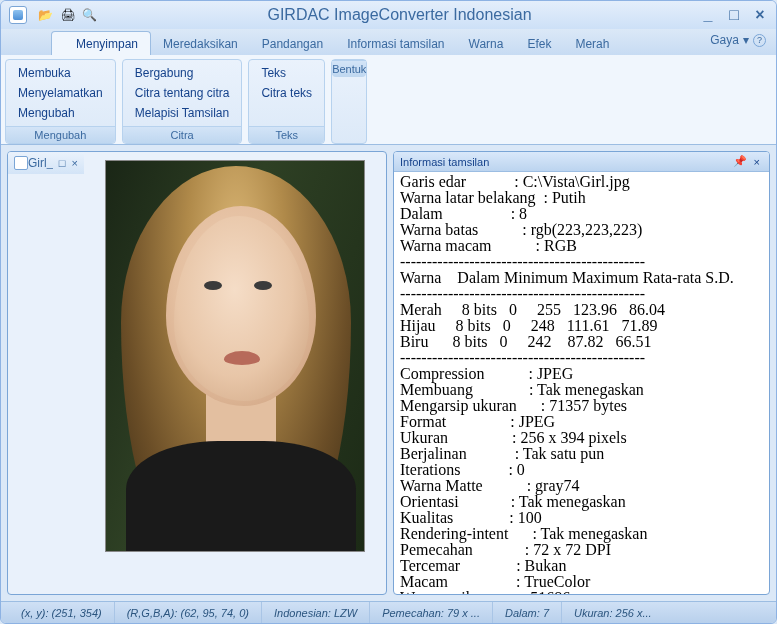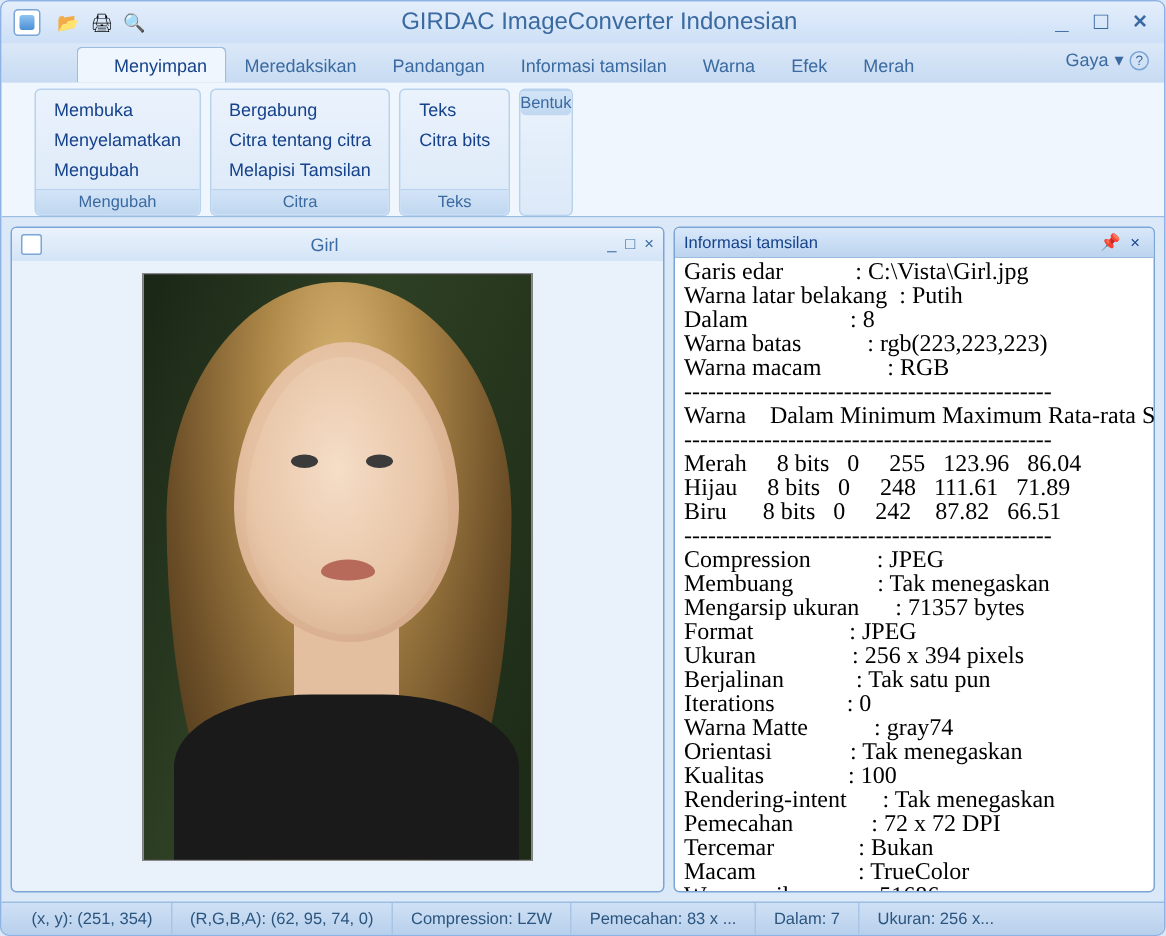--- a/index.html
+++ b/index.html
@@ -15,29 +15,29 @@
 .win-controls { display:flex; gap:10px; }
 .win-btn { width:16px; height:16px; color:#3b6aa0; cursor:pointer; display:flex; align-items:center; justify-content:center; font-weight:bold; }
 
 
 .tabs { height:26px; background:linear-gradient(#dbe8f7,#c7dbf3); display:flex; align-items:flex-end; padding:0 10px 0 50px; font-size:12px; color:#3b6aa0; position:relative; }
 .tab { padding:5px 12px 4px; cursor:pointer; border-top-left-radius:4px; border-top-right-radius:4px; }
 .tab.active { background:#f0f6fd; border:1px solid #9cbde2; border-bottom:none; color:#15428b; font-weight:500;padding-left:24px; }
 .gaya { position:absolute; right:10px; top:4px; display:flex; align-items:center; gap:4px; font-size:12px; color:#3b6aa0; cursor:pointer; }
 
 
-.ribbon { background:#f0f6fd; border-bottom:1px solid #9cbde2; display:flex; padding:4px 22px 0; gap:6px; }
+.ribbon { background:#f0f6fd; border-bottom:1px solid #9cbde2; display:flex; padding:4px 4px 0; gap:6px; }
 .rgroup { border:1px solid #b7d2ee; border-radius:4px; background:linear-gradient(#eaf2fc,#dce9f8); display:flex; flex-direction:column; }
 .rgroup-body { display:flex; flex-direction:column; padding:4px 8px; gap:2px; }
 .rbtn { font-size:12px; color:#15428b; padding:2px 4px; cursor:pointer; border-radius:3px; text-align:left; white-space:nowrap; }
 .rgroup-label { text-align:center; font-size:11px; color:#3b6aa0; background:linear-gradient(#d3e4f7,#bfd7f0); border-top:1px solid #b7d2ee; padding:2px 0; border-bottom-left-radius:4px; border-bottom-right-radius:4px; }
 
 
 .workspace { flex:1; display:flex; gap:6px; padding:6px; overflow:hidden; background:#dbe8f7; }
-.imgwin { width:436px; border:1px solid #7aa5d6; border-radius:4px; background:#e9f1fb; display:flex; flex-direction:column; overflow:hidden; }
+.imgwin { width:380px; border:1px solid #7aa5d6; border-radius:4px; background:#e9f1fb; display:flex; flex-direction:row; overflow:hidden; }
 .imgwin-title { height:22px; background:linear-gradient(#eaf2fc,#d3e4f7); display:flex; align-items:center; padding:0 6px; font-size:12px; color:#3b6aa0; }
 .imgwin-title .t { flex:1; text-align:center; }
 .imgwin-title .icbox { width:14px; height:14px; border:1px solid #7aa5d6; background:#fff; border-radius:2px; }
 .imgwin-title .wc { display:flex; gap:6px; font-size:11px; }
 .imgwin-body { flex:1; padding:8px; display:flex; justify-content:center; align-items:flex-start; }
 .imgph { width:260px; height:392px; border:1px solid #888; background:#000; position:relative; overflow:hidden; }
 .imgph .bg1 { position:absolute; inset:0; background:linear-gradient(110deg,#1a2616 0%, #2e4024 40%, #1c2a16 100%); }
 .imgph .face { position:absolute; left:60px; top:45px; width:150px; height:200px; background:radial-gradient(ellipse at 45% 40%, #f0d2b8 0%, #e4bfa0 50%, #c89a78 100%); border-radius:50% 50% 48% 52% / 55% 55% 45% 45%; }
 .imgph .hair { position:absolute; left:15px; top:5px; width:230px; height:390px; background:radial-gradient(ellipse at 50% 20%, #d9b574 0%, #b08a4a 30%, #6b4e27 70%, #3a2a14 100%); border-radius:50% 50% 30% 30% / 40% 40% 60% 60%; }
 .imgph .face2 { position:absolute; left:68px; top:55px; width:135px; height:185px; background:radial-gradient(ellipse at 45% 40%, #f5ddc7 0%, #e8c6a8 55%, #caa07d 100%); border-radius:48% 52% 48% 52% / 58% 58% 42% 42%; }
@@ -48,21 +48,21 @@
 .imgph .neck { position:absolute; left:100px; top:230px; width:70px; height:70px; background:#e3bfa0; }
 .imgph .body { position:absolute; left:20px; top:280px; width:230px; height:160px; background:#1a1a1a; border-radius:40% 40% 0 0 / 30% 30% 0 0; }
 
 .infopanel { flex:1; border:1px solid #7aa5d6; border-radius:4px; background:#fff; display:flex; flex-direction:column; overflow:hidden; }
 .infohdr { height:20px; background:linear-gradient(#d9e8fa,#bcd4ef); border-bottom:1px solid #9cbde2; display:flex; align-items:center; padding:0 6px; font-size:11px; color:#15428b; }
 .infohdr .t { flex:1; }
 .infohdr .pin, .infohdr .x { cursor:pointer; padding:0 3px; }
 .infobody { flex:1; overflow:auto; font-family:Liberation Serif, serif; font-size:16px; line-height:16px; padding:2px 6px; white-space:pre; color:#000; }
 
 
-.statusbar { height:22px; background:linear-gradient(#cfe0f5,#b8d0ec); border-top:1px solid #9cbde2; display:flex; align-items:flex-start; font-size:11px; color:#2b557f; padding:0 8px; gap:0; }
+.statusbar { height:22px; background:linear-gradient(#cfe0f5,#b8d0ec); border-top:1px solid #9cbde2; display:flex; align-items:flex-start; font-size:11px; color:#2b557f; padding:0 8px; gap:0;font-style:italic; }
 .statusbar .cell { padding:0 12px; border-right:1px solid #a9c5e6; height:100%; display:flex; align-items:center; }
 .statusbar .cell:last-child { border-right:none; }
 </style>
 </head>
 <body>
 
 <div class="titlebar">
   <div class="app-icon"></div>
   <div class="qat">
     <div class="qat-btn">📂</div>
@@ -105,21 +105,21 @@
     <div class="rgroup-body">
       <div class="rbtn">Bergabung</div>
       <div class="rbtn">Citra tentang citra</div>
       <div class="rbtn">Melapisi Tamsilan</div>
     </div>
     <div class="rgroup-label">Citra</div>
   </div>
   <div class="rgroup">
     <div class="rgroup-body">
       <div class="rbtn">Teks</div>
-      <div class="rbtn">Citra bits</div>
+      <div class="rbtn">Citra teks</div>
       <div class="rbtn" style="visibility:hidden">.</div>
     </div>
     <div class="rgroup-label">Teks</div>
   </div>
   <div class="rgroup">
     <div class="rgroup-label">Bentuk</div>
   </div>
 </div>
 
 <div class="workspace">
@@ -180,17 +180,17 @@
 Pemecahan             : 72 x 72 DPI
 Tercemar              : Bukan
 Macam                 : TrueColor
 Warna unik            : 51686</div>
   </div>
 </div>
 
 <div class="statusbar">
   <div class="cell">(x, y): (251, 354)</div>
   <div class="cell">(R,G,B,A): (62, 95, 74, 0)</div>
-  <div class="cell">Compression: LZW</div>
-  <div class="cell">Pemecahan: 83 x ...</div>
+  <div class="cell">Indonesian: LZW</div>
+  <div class="cell">Pemecahan: 79 x ...</div>
   <div class="cell">Dalam: 7</div>
   <div class="cell">Ukuran: 256 x...</div>
 </div>
 
 </body></html>

